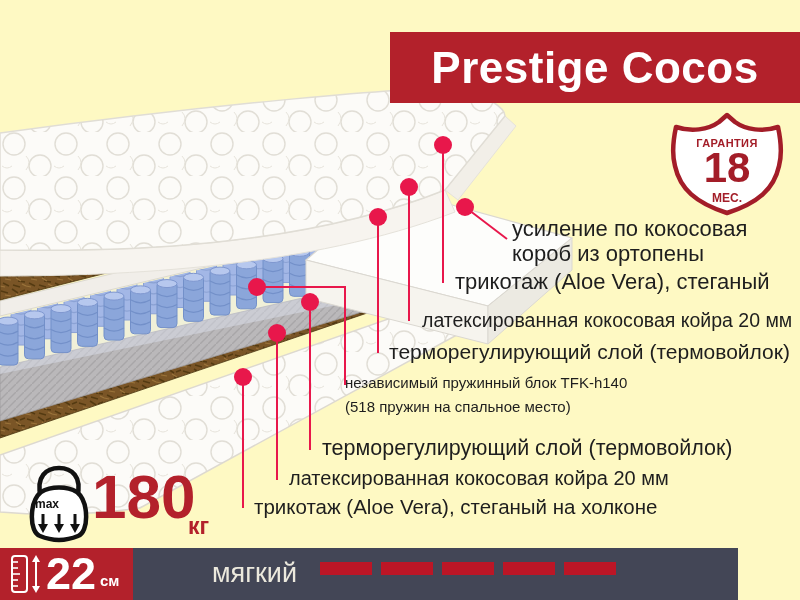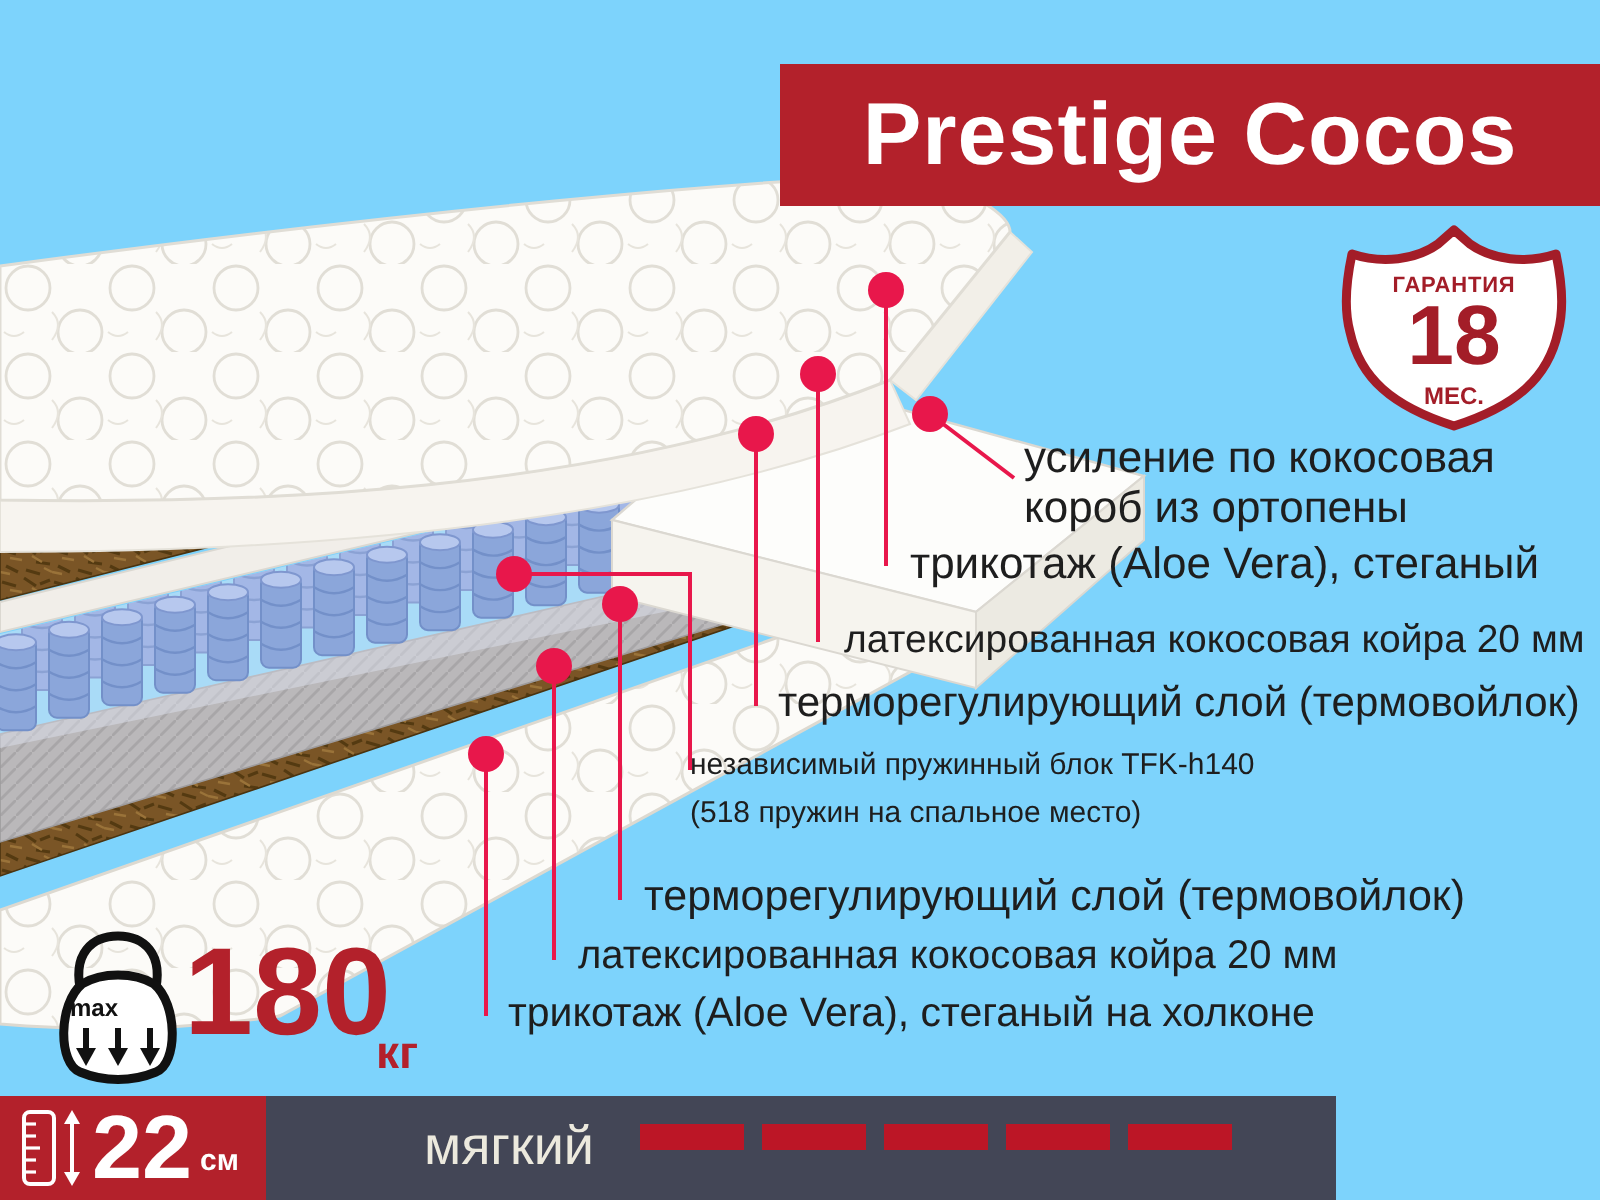--- a/index.html
+++ b/index.html
@@ -1,38 +1,38 @@
 <!DOCTYPE html>
 <html style="--accent: #b3212b; --badge: #a31d28; --callout: #e8174b; --bar_bg: #434656; --dash: #bc1626; --cream: #ece9dd; --text: #1e1e1e;"><head>
 <meta charset="utf-8">
 <style>
   :root{
     --accent:#b3212b; --badge:#a31d28; --callout:#e8174b;
     --bar_bg:#434656; --dash:#bc1626; --cream:#ece9dd; --text:#1e1e1e;
   }
   html,body{margin:0;padding:0;}
   body{font-family:"Liberation Sans","DejaVu Sans",sans-serif;background:#fff;}
-  #stage{position:relative;width:800px;height:600px;overflow:hidden;background:#7dd3fc;}
+  #stage{position:relative;width:800px;height:600px;overflow:hidden;background:#fef9c3;}
   .abs{position:absolute;}
   #mattress-svg{position:absolute;left:0;top:0;}
   
   .banner{left:390px;top:32px;width:410px;height:71px;background:var(--accent);
     display:flex;align-items:center;justify-content:center;}
   .banner-title{color:#fff;font-size:44px;font-weight:bold;letter-spacing:.5px;white-space:nowrap;}
   
   .badge-text{left:685px;width:84px;text-align:center;color:var(--badge);font-weight:bold;}
   
   .llabel{color:var(--text);white-space:nowrap;font-size:21px;line-height:25px;}
   .llabel span{display:block;}
   
   .weight-value{color:var(--accent);font-weight:bold;font-size:62px;line-height:58px;}
   .weight-unit{color:var(--accent);font-weight:bold;font-size:23px;}
   .kett-max{color:#111;font-weight:bold;font-size:12px;text-align:left;}
   
-  .footer{left:0;top:548px;width:668px;height:52px;background:var(--bar_bg);}
+  .footer{left:0;top:548px;width:738px;height:52px;background:var(--bar_bg);}
   .footer-red{left:0;top:0;width:133px;height:52px;background:var(--accent);}
   .height-value{color:#fff;font-weight:bold;font-size:45px;line-height:48px;}
   .height-unit{color:#fff;font-weight:bold;font-size:15px;}
   .soft-hard{color:var(--cream);font-size:27px;white-space:nowrap;}
   .dash-row{display:flex;gap:9px;}
   .dash{width:52px;height:13px;background:var(--dash);}
 </style>
 </head>
 <body>
 

